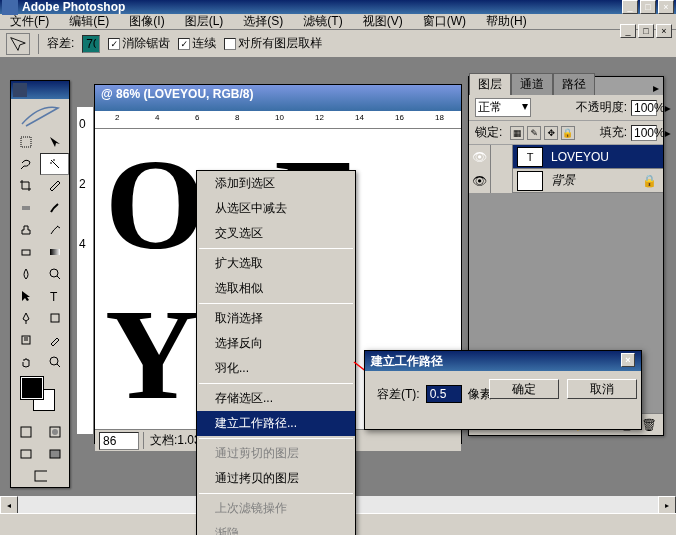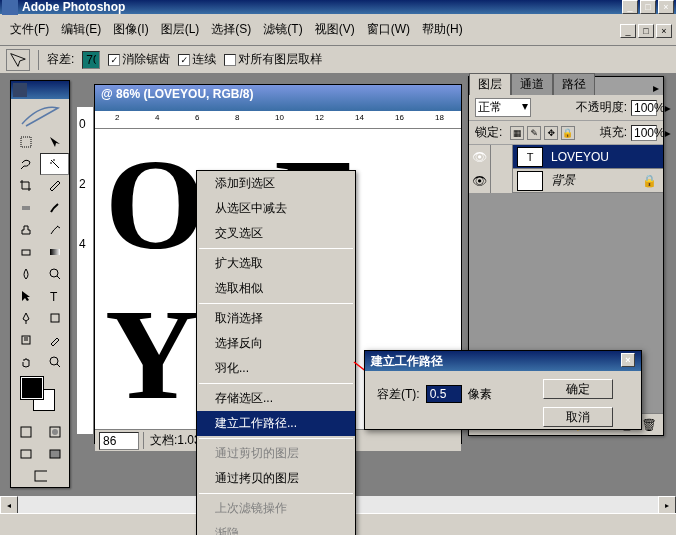--- a/index.html
+++ b/index.html
@@ -2,21 +2,21 @@
 <html><head>
 <meta charset="utf-8">
 <style>
 * { margin:0; padding:0; box-sizing:border-box; font-family:"SimSun","Microsoft YaHei",sans-serif; font-size:12px; }
 body { background:#808080; width:676px; height:535px; overflow:hidden; position:relative; }
 .titlebar { background:linear-gradient(#0a246a,#3a6ea5); height:14px; color:#fff; display:flex; align-items:center; padding:0 2px; }
 .titlebar .app-icon { width:16px; height:16px; background:#4169aa; margin-right:4px; }
 .titlebar .title { flex:1; font-weight:bold; }
 .win-btns { display:flex; gap:2px; }
 .win-btn { width:16px; height:14px; background:#d4d0c8; border:1px solid #fff; border-right-color:#404040; border-bottom-color:#404040; display:flex; align-items:center; justify-content:center; font-size:9px; }
-.menubar { background:#d4d0c8; height:32px; display:flex; align-items:center; padding:0 4px; border-bottom:1px solid #808080; }
+.menubar { background:#d4d0c8; height:16px; display:flex; align-items:center; padding:0 4px; border-bottom:1px solid #808080;gap:8px; }
 .menubar span { padding:2px 6px; }
 .mdi-btns { position:absolute; right:4px; top:24px; display:flex; gap:2px; }
 .optbar { background:#d4d0c8; height:28px; display:flex; align-items:center; padding:0 6px; gap:8px; border-bottom:1px solid #808080; }
 .optbar .tool-ico { width:24px; height:22px; border:1px solid #808080; background:#d4d0c8; position:relative; }
 .field { background:#0f766e; border:1px inset #808080; padding:1px 3px; width:18px; text-align:center; }
 .chk { display:flex; align-items:center; gap:2px; }
 .chk .box { width:12px; height:12px; background:#fff; border:1px inset #808080; display:flex; align-items:center; justify-content:center; font-size:9px; }
 .toolbox { position:absolute; left:10px; top:80px; width:60px; background:#d4d0c8; border:1px solid #000; box-shadow:1px 1px 2px rgba(0,0,0,.4); }
 .tb-title { background:linear-gradient(#0a246a,#3a6ea5); height:18px; display:flex; align-items:center; padding:0 2px; }
 .tb-title .mini-ico { width:14px; height:14px; background:#346; }
@@ -39,21 +39,21 @@
 .doc-status .info { border-left:1px solid #808080; padding:0 6px; flex:1; }
 .ctx-menu { position:absolute; left:196px; top:170px; width:160px; background:#d4d0c8; border:1px solid #000; box-shadow:2px 2px 4px rgba(0,0,0,.4); z-index:50; }
 .ctx-item { padding:4px 18px; border-bottom:0; }
 .ctx-item.hl { background:#0a246a; color:#fff; }
 .ctx-item.disabled { color:#808080; }
 .ctx-sep { height:1px; background:#808080; margin:2px 2px; border-bottom:1px solid #fff; }
 .dialog { position:absolute; left:364px; top:350px; width:278px; background:#d4d0c8; border:1px solid #000; box-shadow:2px 2px 6px rgba(0,0,0,.5); z-index:60; }
 .dlg-title { background:linear-gradient(#0a246a,#3a6ea5); height:20px; color:#fff; font-weight:bold; padding:2px 6px; display:flex; justify-content:space-between; }
 .dlg-body { padding:14px 12px; display:flex; align-items:center; gap:6px; position:relative; }
 .dlg-field { background:#fff; border:1px solid #000; padding:1px 3px; width:36px; color:#fff; background:#0a246a; text-align:left; }
-.dlg-btns { position:absolute; right:28px; top:8px; display:flex; flex-direction:column; gap:8px; }
+.dlg-btns { position:absolute; right:4px; top:8px; display:flex; flex-direction:row; gap:8px; }
 .dlg-btn { width:70px; height:20px; background:#d4d0c8; border:1px solid #fff; border-right-color:#404040; border-bottom-color:#404040; }
 .arrow { position:absolute; left:352px; top:360px; z-index:55; color:#f00; }
 .layers { position:absolute; right:12px; top:76px; width:196px; background:#d4d0c8; border:1px solid #000; box-shadow:1px 1px 3px rgba(0,0,0,.4); }
 .ly-tabs { display:flex; background:#a0a0a0; height:18px; align-items:flex-end; }
 .ly-tab { padding:2px 8px; background:#969696; border:1px solid #606060; border-bottom:none; }
 .ly-tab.active { background:#d4d0c8; }
 .ly-row { display:flex; align-items:center; padding:3px 6px; gap:4px; border-bottom:1px solid #a0a0a0; }
 .ly-row .sel { border:1px solid #808080; background:#fff; padding:0 2px; width:56px; display:flex; justify-content:space-between; }
 .ly-row .pct { background:#fff; border:1px inset #808080; padding:0 2px; width:26px; display:flex; justify-content:space-between; }
 .lock-icons { display:flex; gap:3px; padding:0 4px; }

